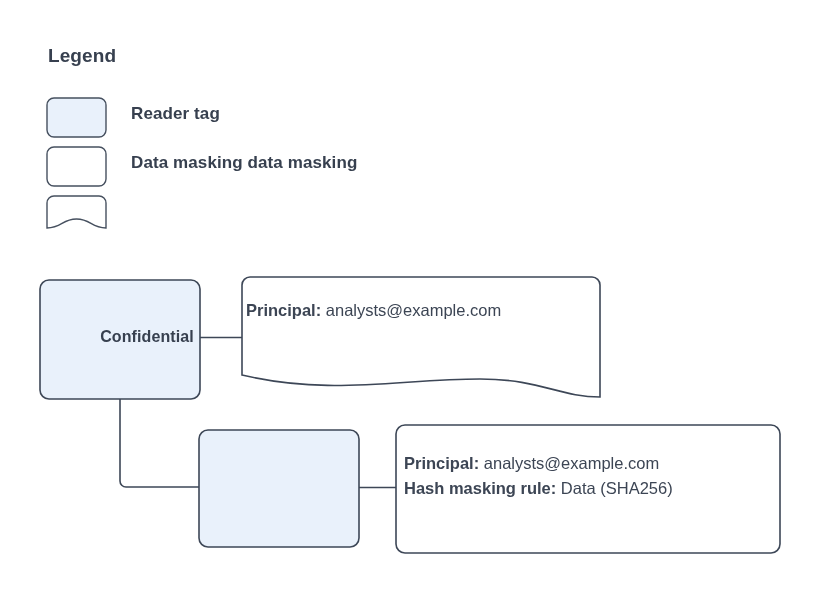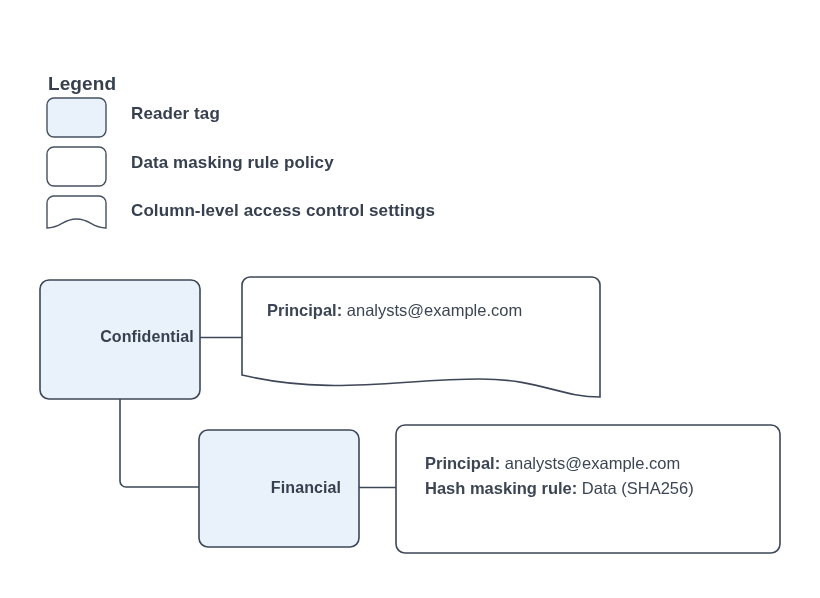--- a/index.html
+++ b/index.html
@@ -56,21 +56,21 @@
   
   .txt {
     position: absolute;
     white-space: nowrap;
     color: #37404f;
     line-height: 1;
   }
 
   #legend-title {
     left: 48px;
-    top: 74px;
+    top: 46px;
     font-size: 19px;
     font-weight: bold;
     letter-spacing: 0.1px;
   }
 
   .legend-label {
     font-size: 17px;
     font-weight: bold;
     letter-spacing: 0.1px;
     left: 131px;
@@ -98,21 +98,21 @@
   }
 
   .callout-text {
     position: absolute;
     font-size: 16.5px;
     line-height: 25px;
     color: #3c4554;
   }
   .callout-text .k { font-weight: bold; }
   .callout-text .v { font-weight: normal; }
-  .callout-text .row { white-space: nowrap; margin-left: 21px; }
+  .callout-text .row { white-space: nowrap; }
 
   #callout-text-1 { left: 246px; top: 298px; }
   #callout-text-2 { left: 404px; top: 451px; }
 </style>
 </head>
 <body>
 
 <div id="diagram-root">
 
   <svg id="shape-layer" viewBox="0 0 820 598">
@@ -164,25 +164,23 @@
     <g>
       <rect x="396" y="425" width="384" height="128" rx="9" ry="9" class="shape-fill-white"></rect>
       <rect x="396" y="425" width="384" height="128" rx="9" ry="9" class="shape-stroke"></rect>
     </g>
 
   </svg>
 
   <div class="txt" id="legend-title">Legend</div>
 
   <div class="txt legend-label" id="legend-label-0">Reader tag</div>
-  <div class="txt legend-label" id="legend-label-1">Data masking rule policy</div>
-  <div class="txt legend-label" id="legend-label-2">Column-level access control settings</div>
+  <div class="txt legend-label" id="legend-label-1">Data masking data masking</div>
 
   <div class="txt node-label" id="node-label-confidential">Confidential</div>
-  <div class="txt node-label" id="node-label-financial">Financial</div>
 
   <div class="callout-text" id="callout-text-1">
     <div class="row">
       <span class="k">Principal:</span>
       <span class="v">analysts@example.com</span>
     </div>
   </div>
 
   <div class="callout-text" id="callout-text-2">
     <div class="row">

